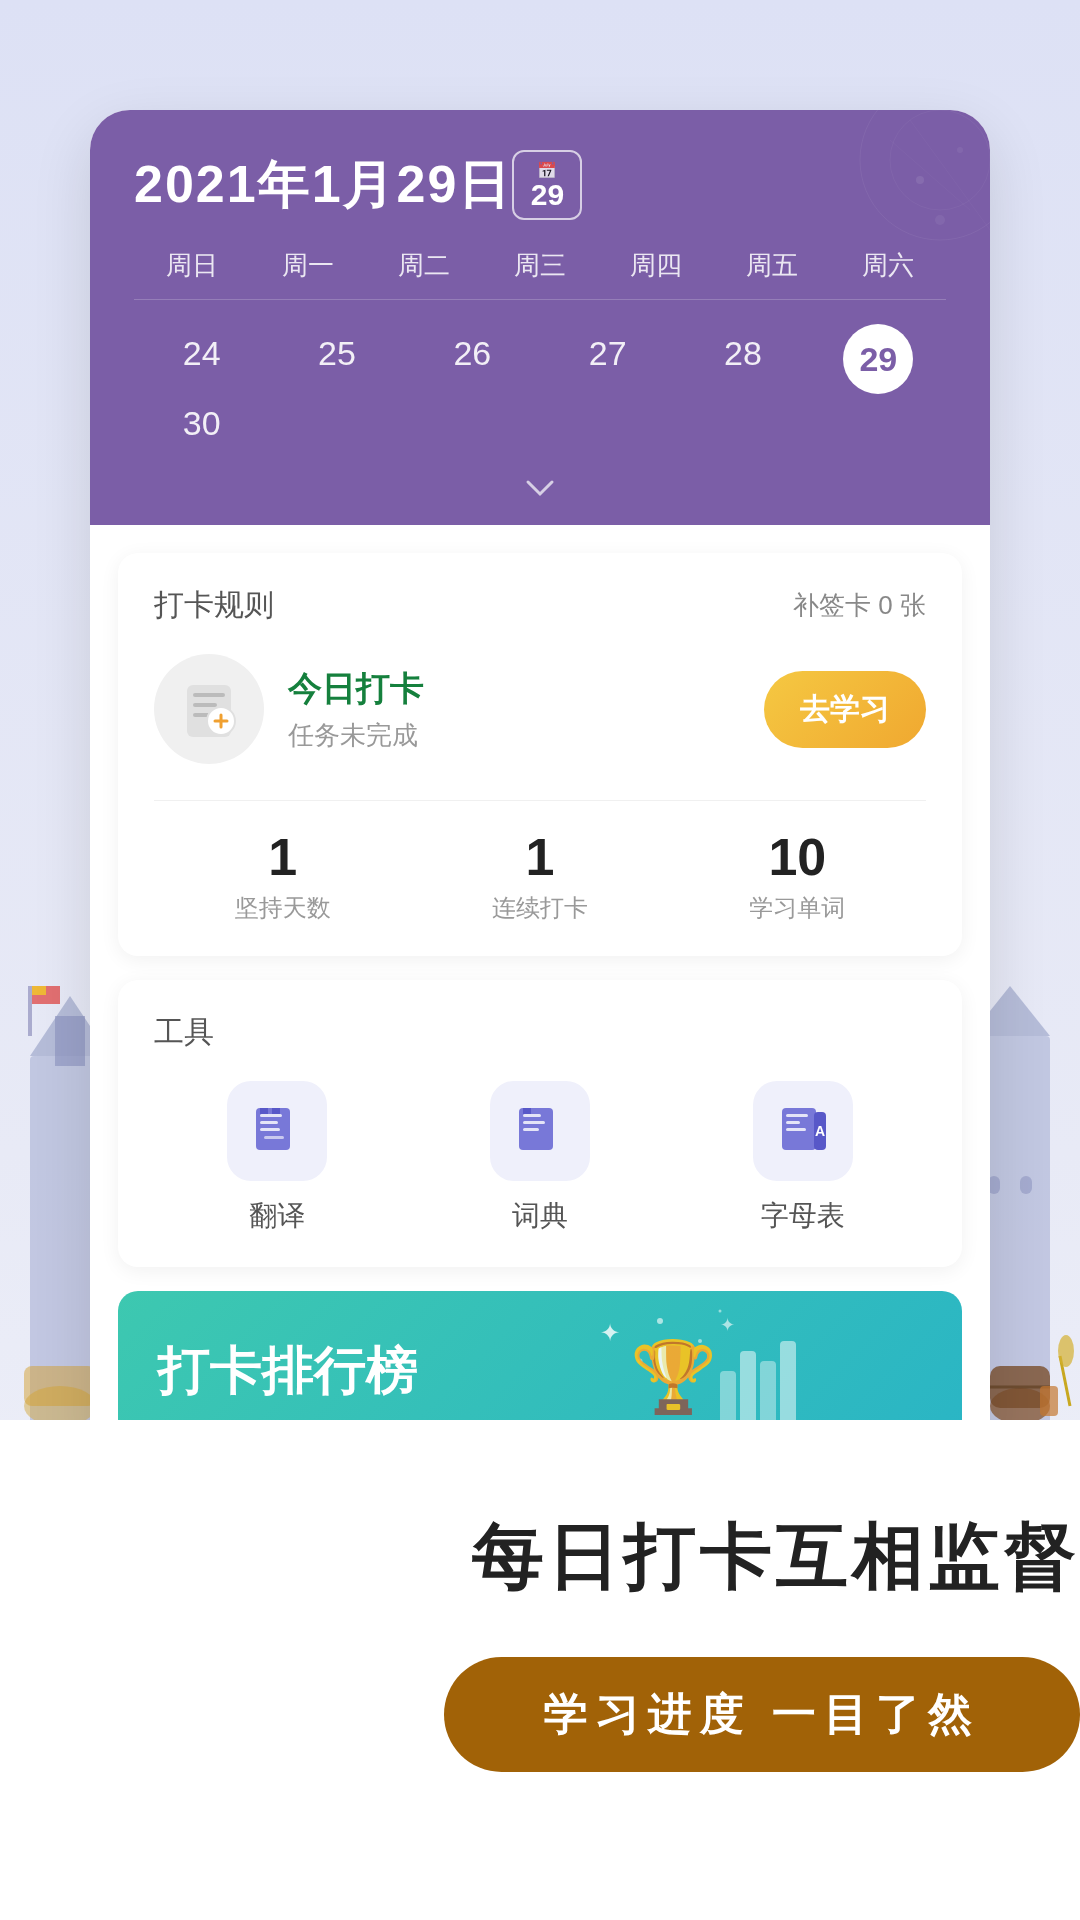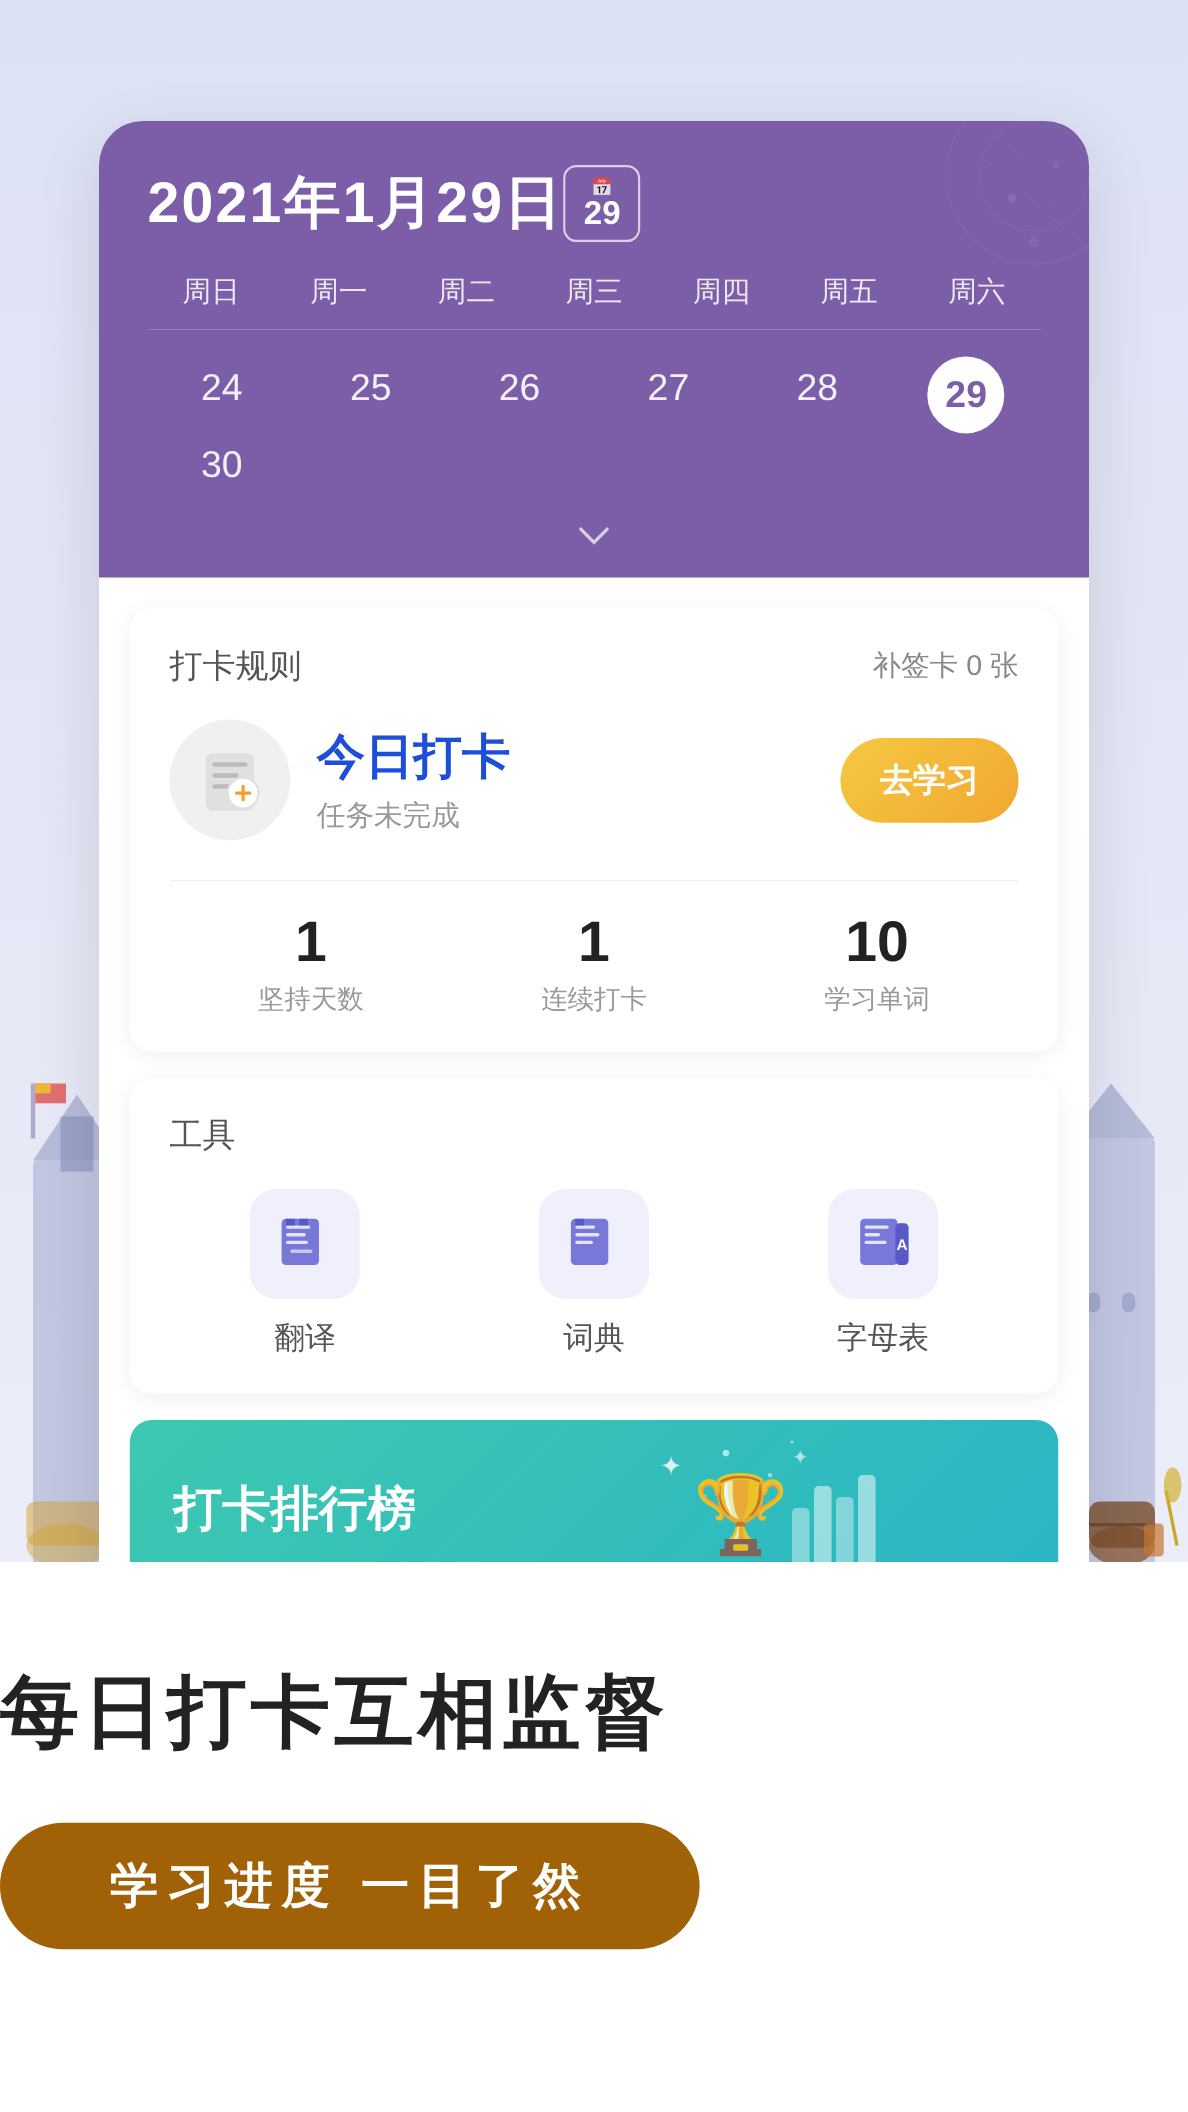--- a/index.html
+++ b/index.html
@@ -161,23 +161,23 @@
       display: flex;
       align-items: center;
       justify-content: center;
       font-size: 52px;
       flex-shrink: 0;
     }
     .checkin-text {
       flex: 1;
     }
     .checkin-title {
-      font-size: 44px;
-      font-weight: bold;
-      color: #1d4ed8;
+      font-size: 34px;
+      font-weight: bold;
+      color: #15803d;
       margin-bottom: 6px;
     }
     .checkin-sub {
       font-size: 26px;
       color: #999;
     }
     .checkin-btn {
       background: linear-gradient(135deg, #f5c842, #f0a830);
       color: #fff;
       font-size: 30px;
@@ -259,39 +259,40 @@
       border-radius: 20px;
       height: 160px;
       display: flex;
       align-items: center;
       padding: 0 40px;
       position: relative;
       overflow: hidden;
     }
     .leaderboard-text {
       color: #fff;
-      font-size: 44px;
+      font-size: 52px;
       font-weight: bold;
       z-index: 2;
     }
 
     
     .bottom-section {
       position: absolute;
       bottom: 0;
       left: 0;
       right: 0;
       height: 500px;
       background: #fff;
       display: flex;
       flex-direction: column;
-      align-items: flex-start;
+      align-items: flex-end;
       justify-content: center;
       gap: 52px;
       padding-bottom: 60px;
+      padding-left: 37px;
     }
     .bottom-title {
       font-size: 72px;
       font-weight: 900;
       color: #222;
       letter-spacing: 4px;
     }
     .bottom-btn {
       background: #a16207;
       color: #fff;

